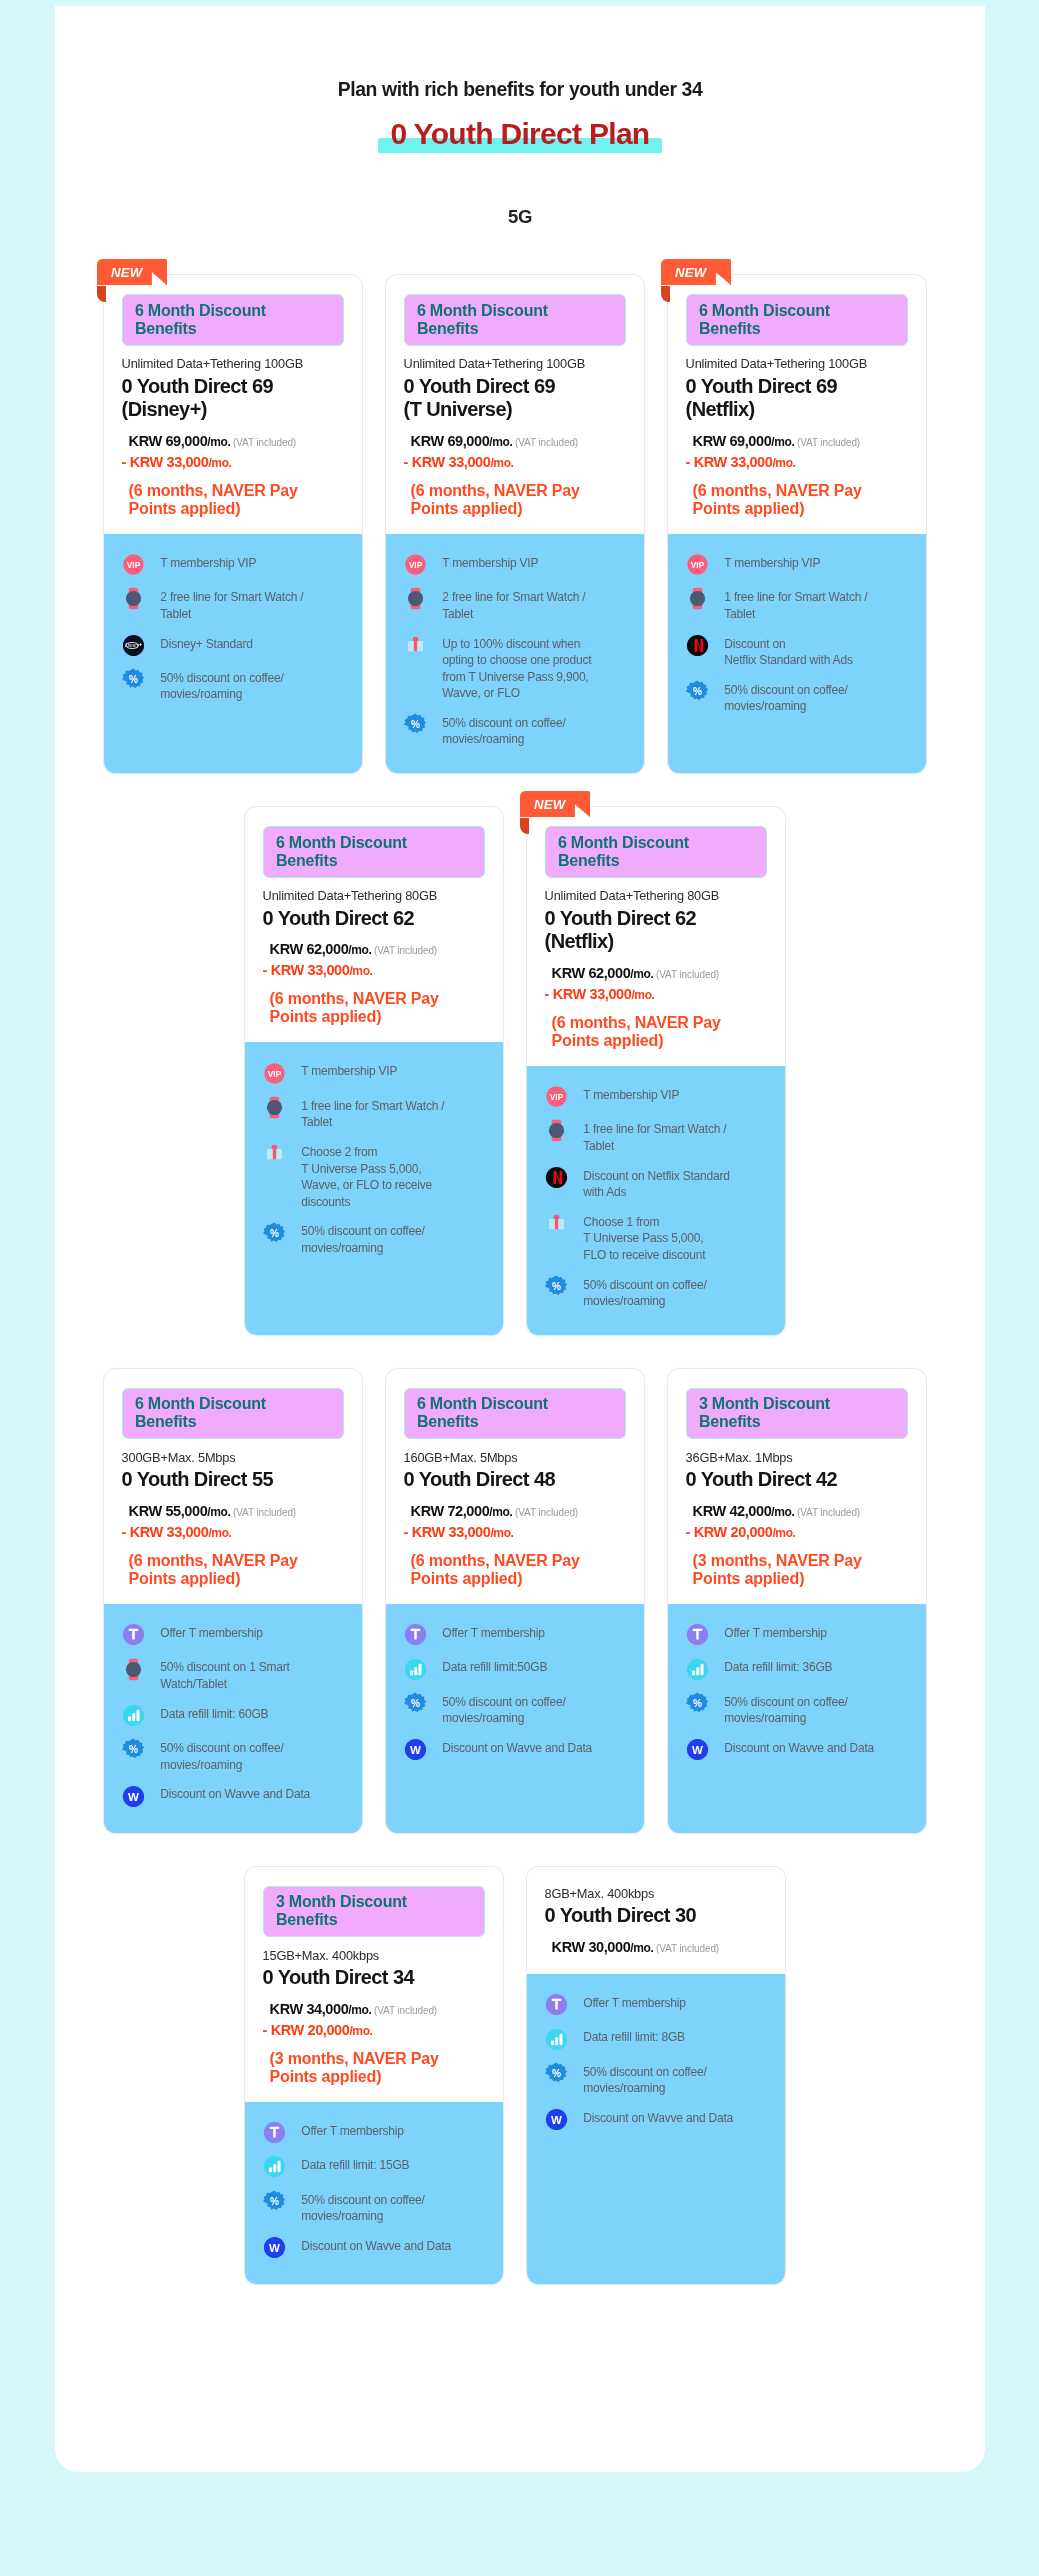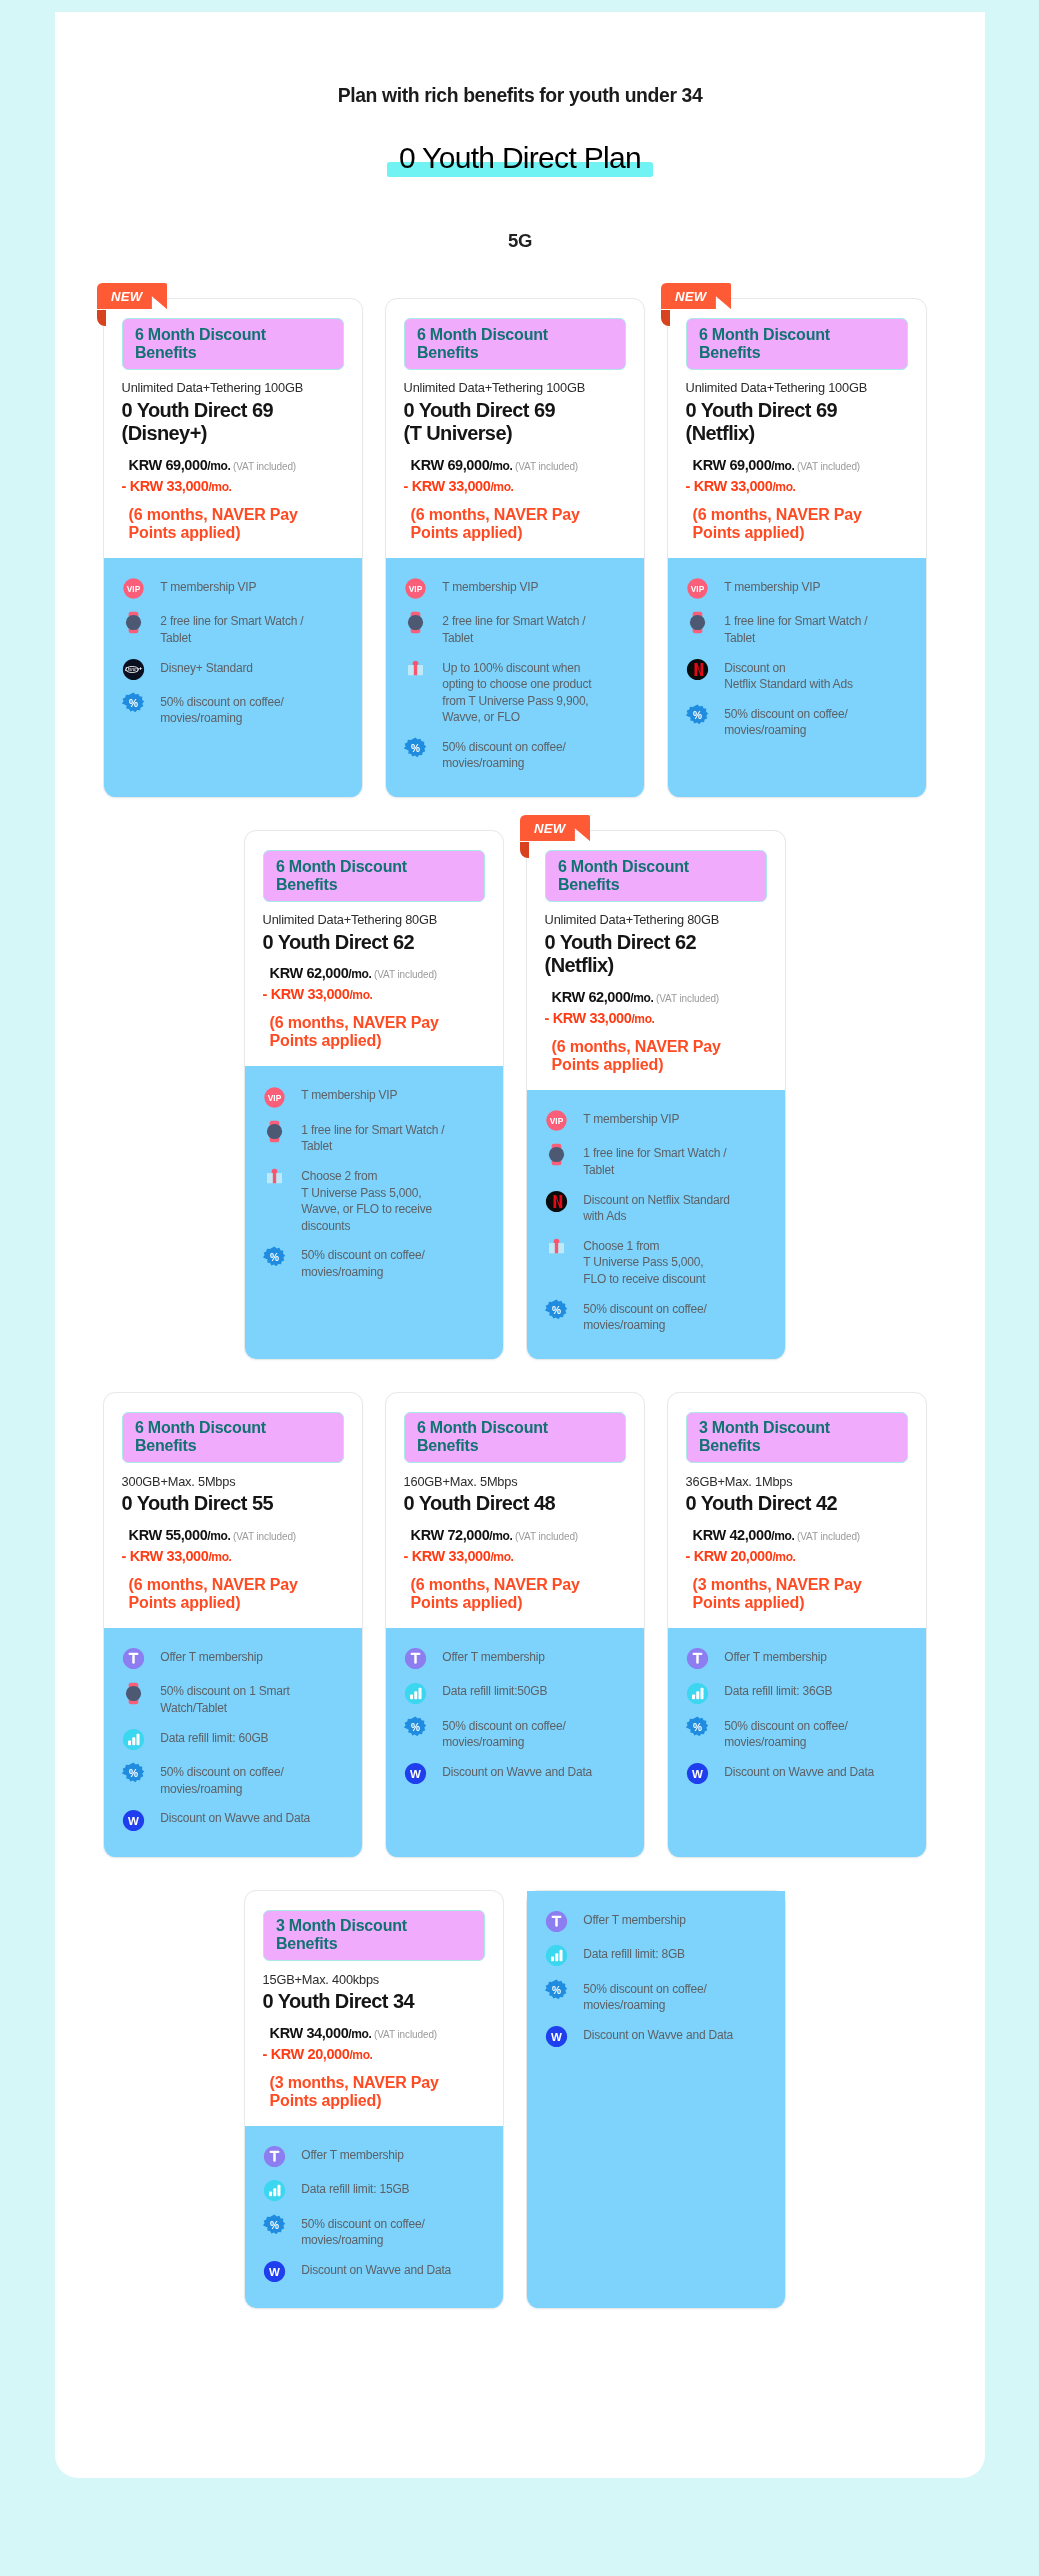--- a/index.html
+++ b/index.html
@@ -7,21 +7,21 @@
     width: 1039px;
     background: #d6f7f7;
     font-family: "Liberation Sans", sans-serif;
     -webkit-font-smoothing: antialiased;
   }
   body { width: 1039px; min-height: 2576px; position: relative; }
 
   .page-shell {
     position: absolute;
     left: 55px;
-    top: 12px;
+    top: 6px;
     width: 930px;
     min-height: 2466px;
     background: #ffffff;
     border-bottom-left-radius: 23px;
     border-bottom-right-radius: 23px;
     overflow: visible;
   }
 
   
   .hero { padding-top: 72px; text-align: center; }
@@ -34,24 +34,23 @@
   .hero-title-wrap {
     margin-top: 16px;
     display: inline-block;
     position: relative;
     padding: 0 12.3px;
   }
   .hero-title {
     position: relative;
     z-index: 2;
     font-size: 30px;
-    font-weight: 400;
-    color: #000000;
+    font-weight: 700;
+    color: #b91c1c;
     letter-spacing: -0.7px;
-    margin-top: 18px;
   }
   .hero-underline {
     position: absolute;
     left: 0;
     right: 0;
     bottom: -1.8px;
     height: 15px;
     background: #69f2f2;
     border-radius: 2.6px;
     z-index: 1;
@@ -706,20 +705,27 @@
                 <svg viewBox="0 0 26 26">
                   <circle cx="13" cy="13" r="12" fill="#1f3fef"></circle>
                   <text x="13" y="18" text-anchor="middle" font-family="Liberation Sans, sans-serif" font-size="13" font-weight="700" fill="#ffffff">W</text>
                 </svg>
               </span>
               <div class="benefit-text">Discount on Wavve and Data</div>
             </div>
           </div>
         </div>
         <div class="card">
+          <div class="card-top">
+            <div class="data-line">8GB+Max. 400kbps</div>
+            <div class="plan-name">0 Youth Direct 30</div>
+            <div class="price-block">
+              <div class="price-row"><span>KRW 30,000</span><span class="unit">/mo.</span><span class="vat">(VAT included)</span></div>
+            </div>
+          </div>
           <div class="benefits">
             <div class="benefit">
               <span class="ic">
                 <svg viewBox="0 0 26 26">
                   <circle cx="13" cy="13" r="12" fill="#8c7df0"></circle>
                   <rect x="7.4" y="6.6" width="11.2" height="2.5" rx="1.2" fill="#ffffff"></rect>
                   <rect x="11.6" y="8.6" width="2.8" height="10.4" rx="1.4" fill="#ffffff"></rect>
                 </svg>
               </span>
               <div class="benefit-text">Offer T membership</div>

